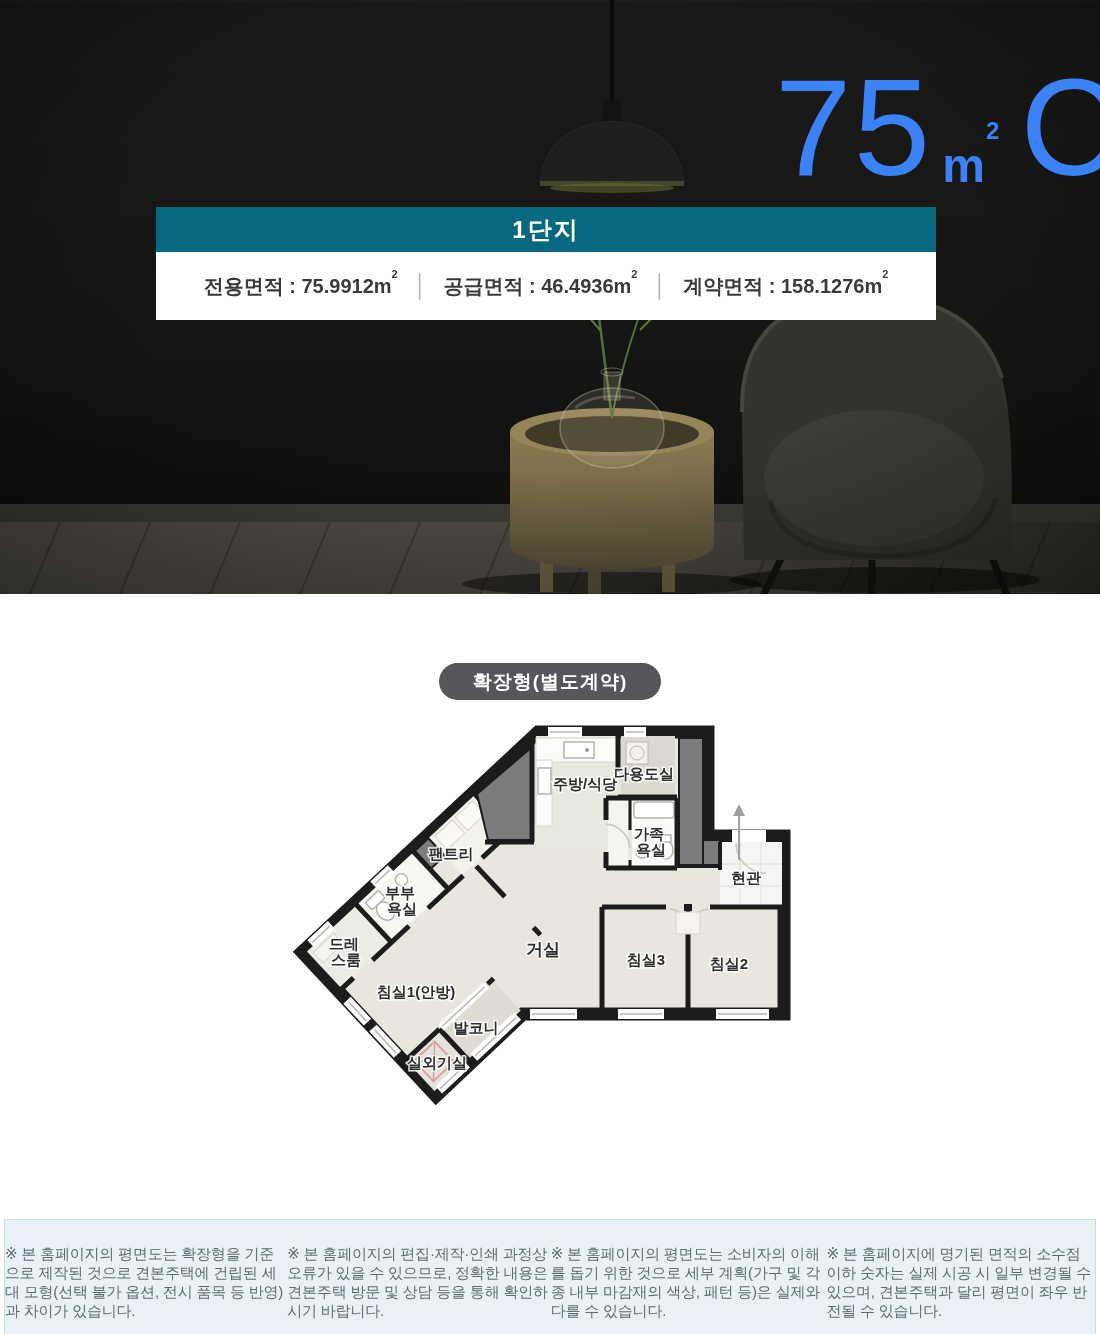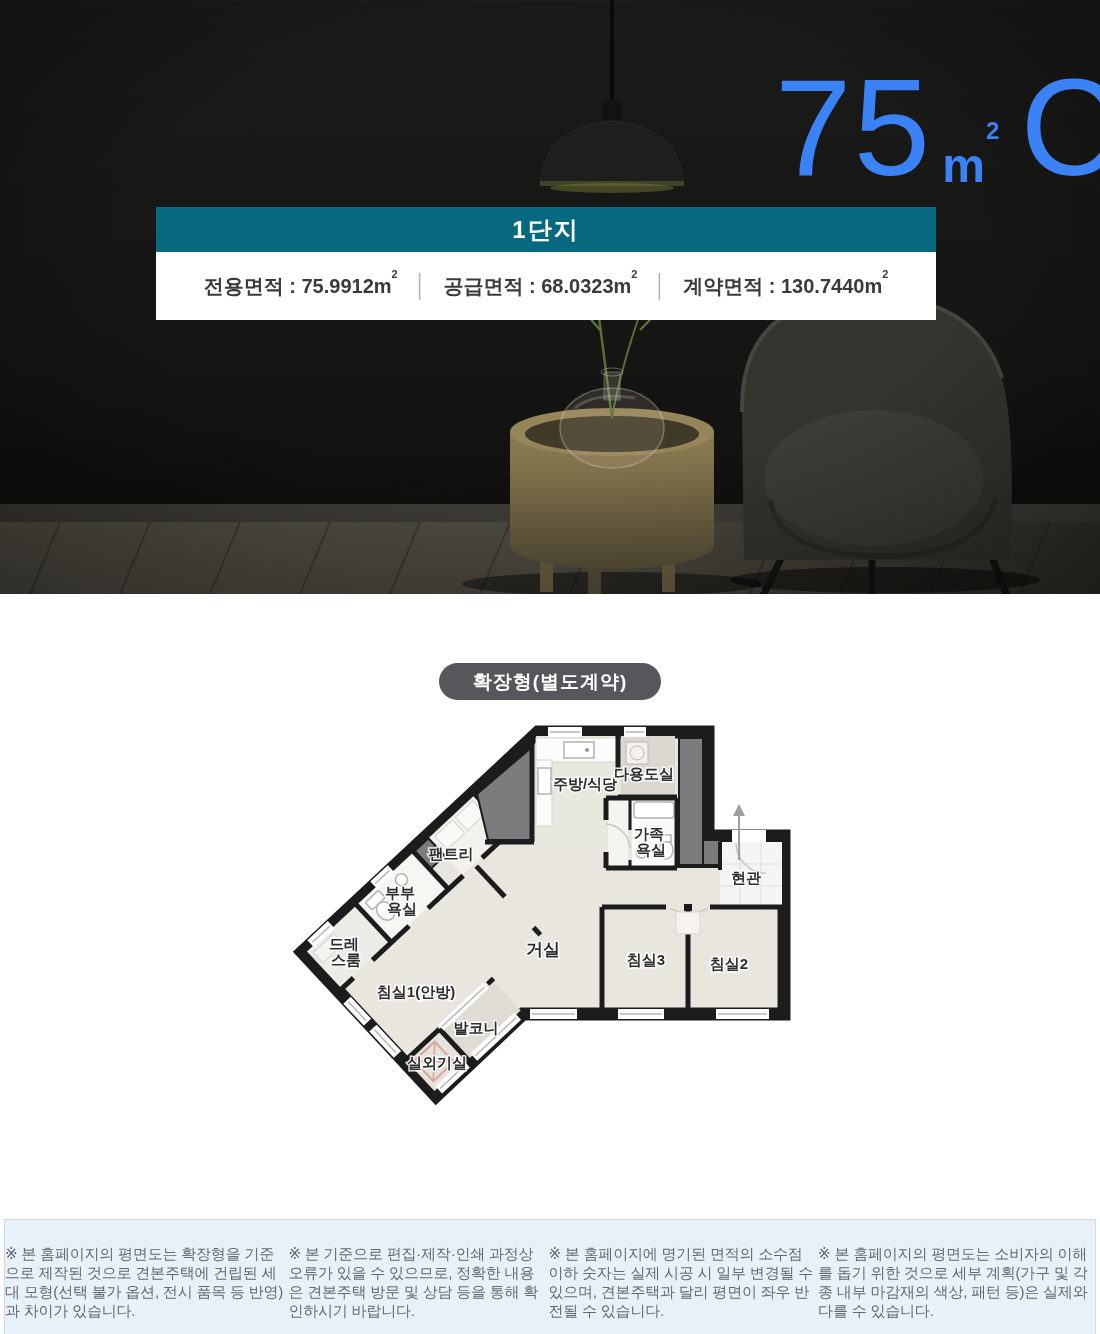--- a/index.html
+++ b/index.html
@@ -124,23 +124,23 @@
     <span class="num">75</span>
     <span class="unit"><span>m</span><sup>2</sup></span>
     <span class="typ">C</span>
   </div>
 
   <div class="band">
     <div class="band-top">1단지</div>
     <div class="band-info">
       <span><span>전용면적</span><span> : </span><span>75.9912</span><span>m</span><sup>2</sup></span>
       <span class="sep">│</span>
-      <span><span>공급면적</span><span> : </span><span>68.0323</span><span>m</span><sup>2</sup></span>
+      <span><span>공급면적</span><span> : </span><span>46.4936</span><span>m</span><sup>2</sup></span>
       <span class="sep">│</span>
-      <span><span>계약면적</span><span> : </span><span>130.7440</span><span>m</span><sup>2</sup></span>
+      <span><span>계약면적</span><span> : </span><span>158.1276</span><span>m</span><sup>2</sup></span>
     </div>
   </div>
 </div>
 
 <div class="middle">
   <div class="badge-row">
     <div class="badge">확장형(별도계약)</div>
   </div>
 
   <div class="planwrap">
@@ -267,16 +267,16 @@
     </text>
     <text x="136" y="295" class="plan-label">침실1(안방)</text>
     <text x="196" y="331" class="plan-label">발코니</text>
     <text x="157" y="366" class="plan-label">실외기실</text>
   </svg>
   </div>
 </div>
 
 <div class="notice">
   <p>※ 본 홈페이지의 평면도는 확장형을 기준으로 제작된 것으로 견본주택에 건립된 세대 모형(선택 불가 옵션, 전시 품목 등 반영)과 차이가 있습니다.</p>
-  <p>※ 본 기준으로 편집·제작·인쇄 과정상 오류가 있을 수 있으므로, 정확한 내용은 견본주택 방문 및 상담 등을 통해 확인하시기 바랍니다.</p>
+  <p>※ 본 홈페이지의 편집·제작·인쇄 과정상 오류가 있을 수 있으므로, 정확한 내용은 견본주택 방문 및 상담 등을 통해 확인하시기 바랍니다.</p>
+  <p>※ 본 홈페이지의 평면도는 소비자의 이해를 돕기 위한 것으로 세부 계획(가구 및 각종 내부 마감재의 색상, 패턴 등)은 실제와 다를 수 있습니다.</p>
   <p>※ 본 홈페이지에 명기된 면적의 소수점 이하 숫자는 실제 시공 시 일부 변경될 수 있으며, 견본주택과 달리 평면이 좌우 반전될 수 있습니다.</p>
-  <p>※ 본 홈페이지의 평면도는 소비자의 이해를 돕기 위한 것으로 세부 계획(가구 및 각종 내부 마감재의 색상, 패턴 등)은 실제와 다를 수 있습니다.</p>
 </div>
 
 </body></html>

